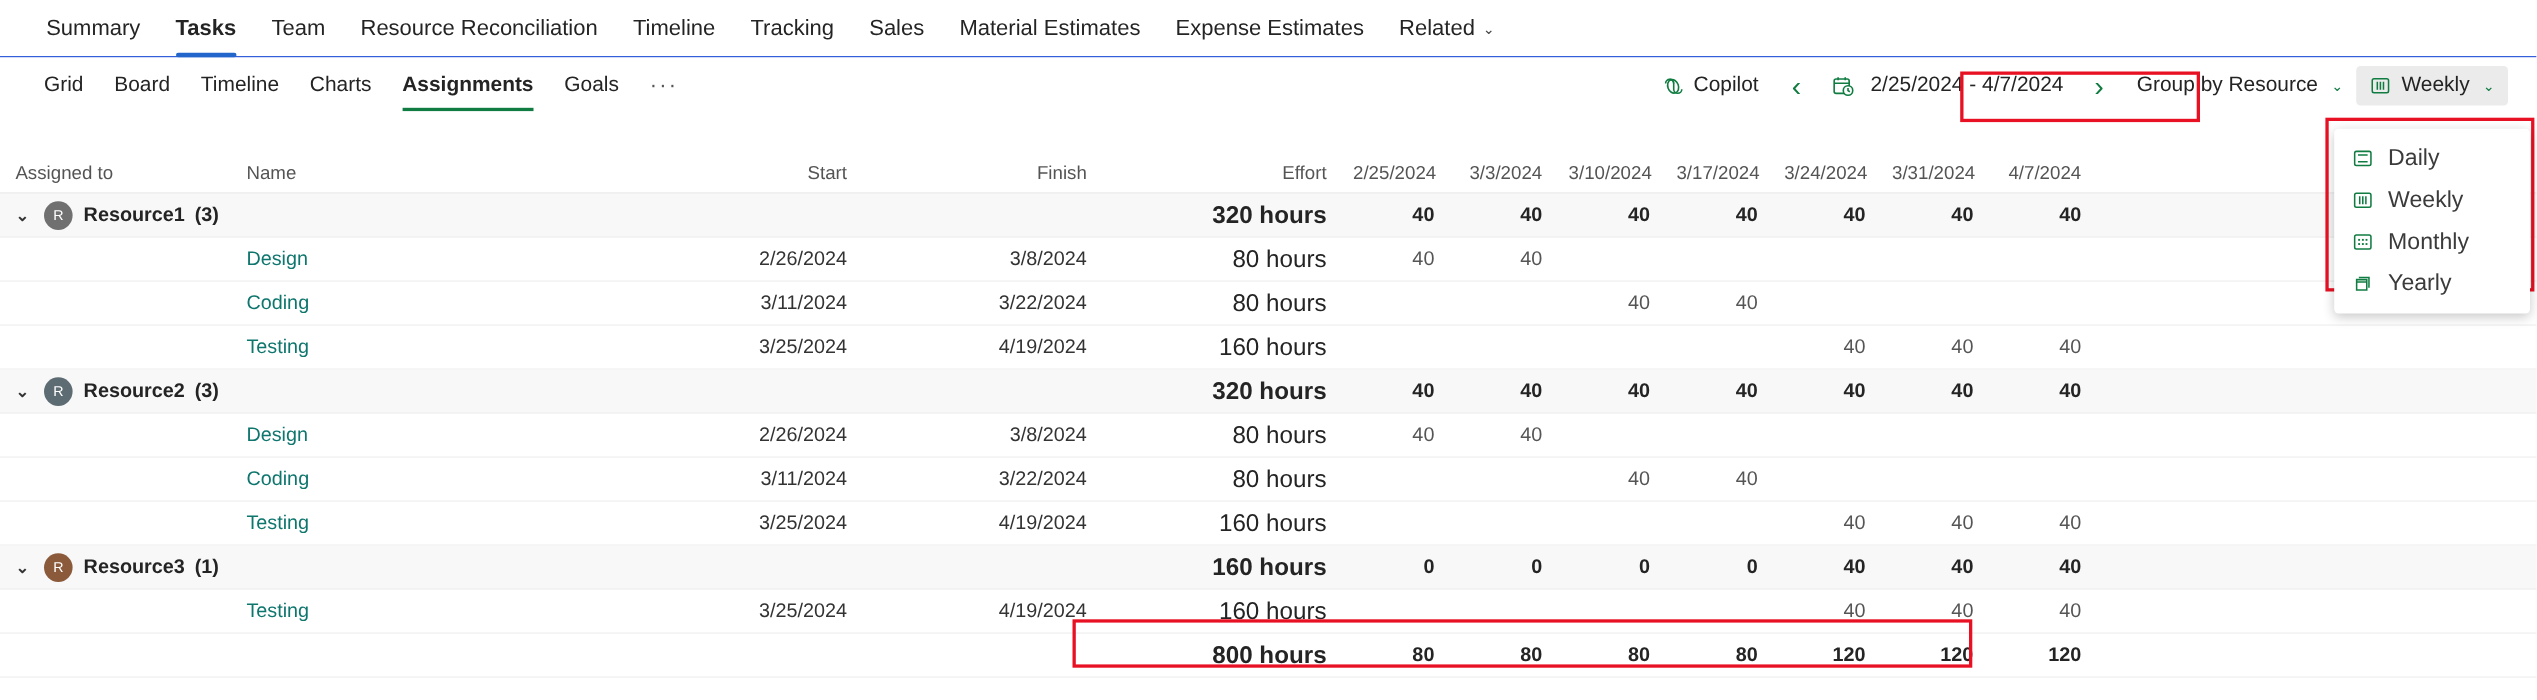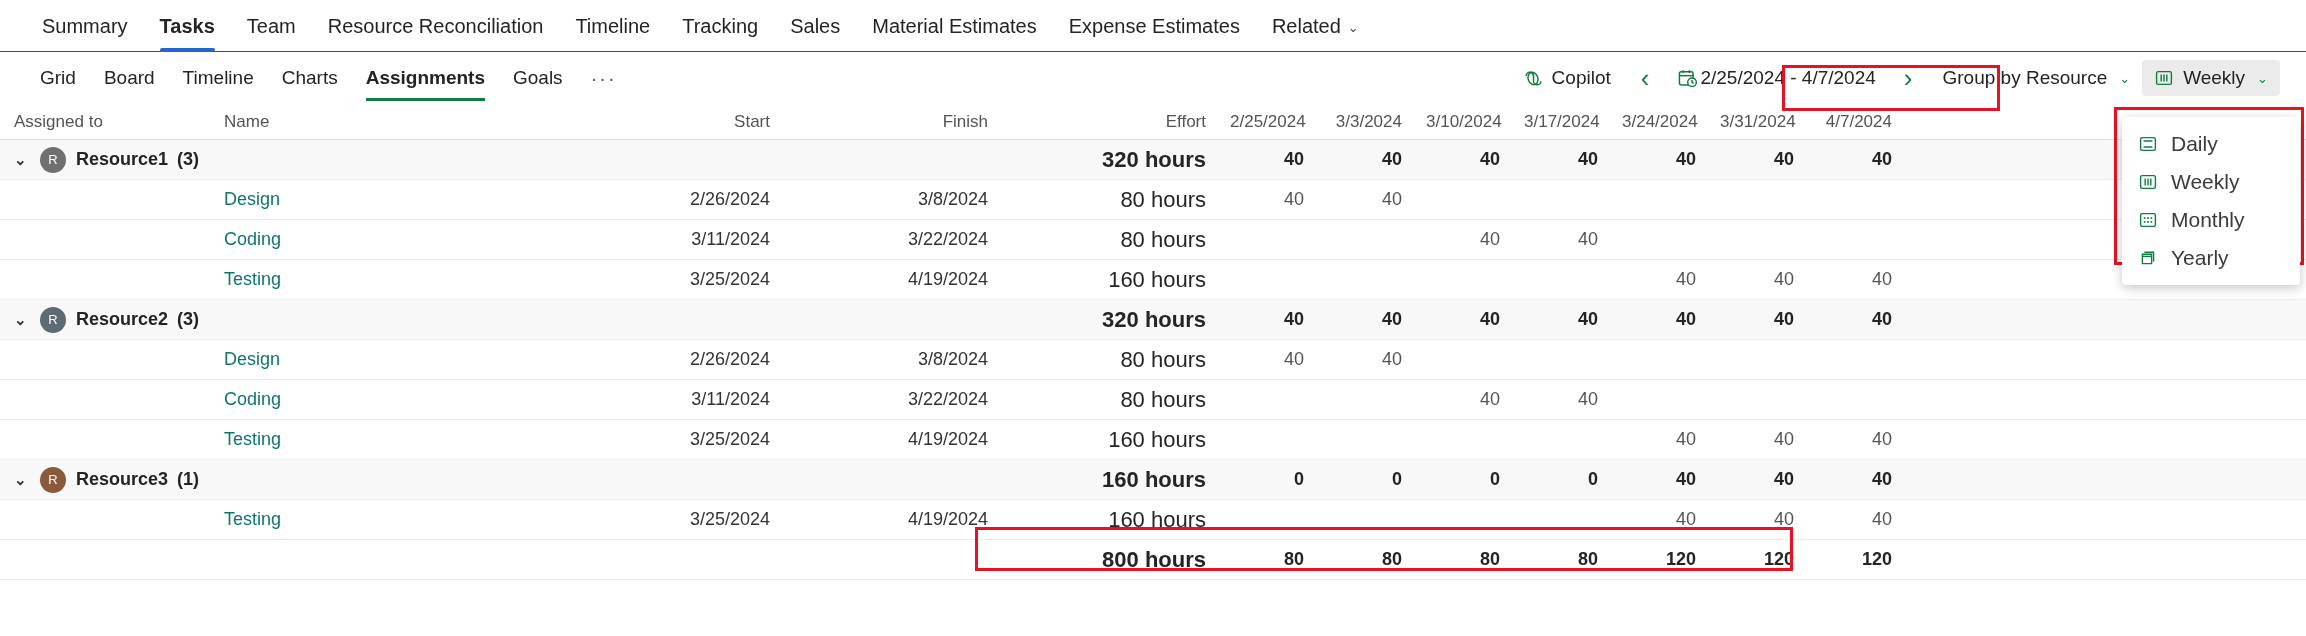--- a/index.html
+++ b/index.html
@@ -106,21 +106,21 @@
     font-weight: 300;
   }
   .daterange {
     display: flex;
     align-items: center;
     padding: 0 4px;
   }
   .daterange-label {
     display: flex;
     align-items: center;
-    gap: 2px;
+    gap: 14px;
     font-size: 19px;
     padding: 6px 14px;
     cursor: pointer;
     white-space: nowrap;
   }
 
   
   .redbox {
     position: absolute;
     border: 3px solid #e81123;
@@ -202,21 +202,21 @@
     font-weight: normal;
     display: flex;
     align-items: center;
     justify-content: center;
     flex: none;
     margin-right: 10px;
   }
   .res-name { font-size: 18px; font-weight: bold; color: #242424; white-space: nowrap; }
   .res-count { font-size: 18px; font-weight: bold; color: #242424; margin-left: 9px; }
 
-  .grid-wrap { position: relative; }
+  .grid-wrap { position: relative; margin-top: 36px; }
 </style>
 </head>
 <body>
 
 <div class="topnav">
   <div id="topnav-items" style="display:flex;align-items:flex-start;">
       <div class="topnav-item"><span>Summary</span></div>
       <div class="topnav-item active"><span>Tasks</span></div>
       <div class="topnav-item"><span>Team</span></div>
       <div class="topnav-item"><span>Resource Reconciliation</span></div>

